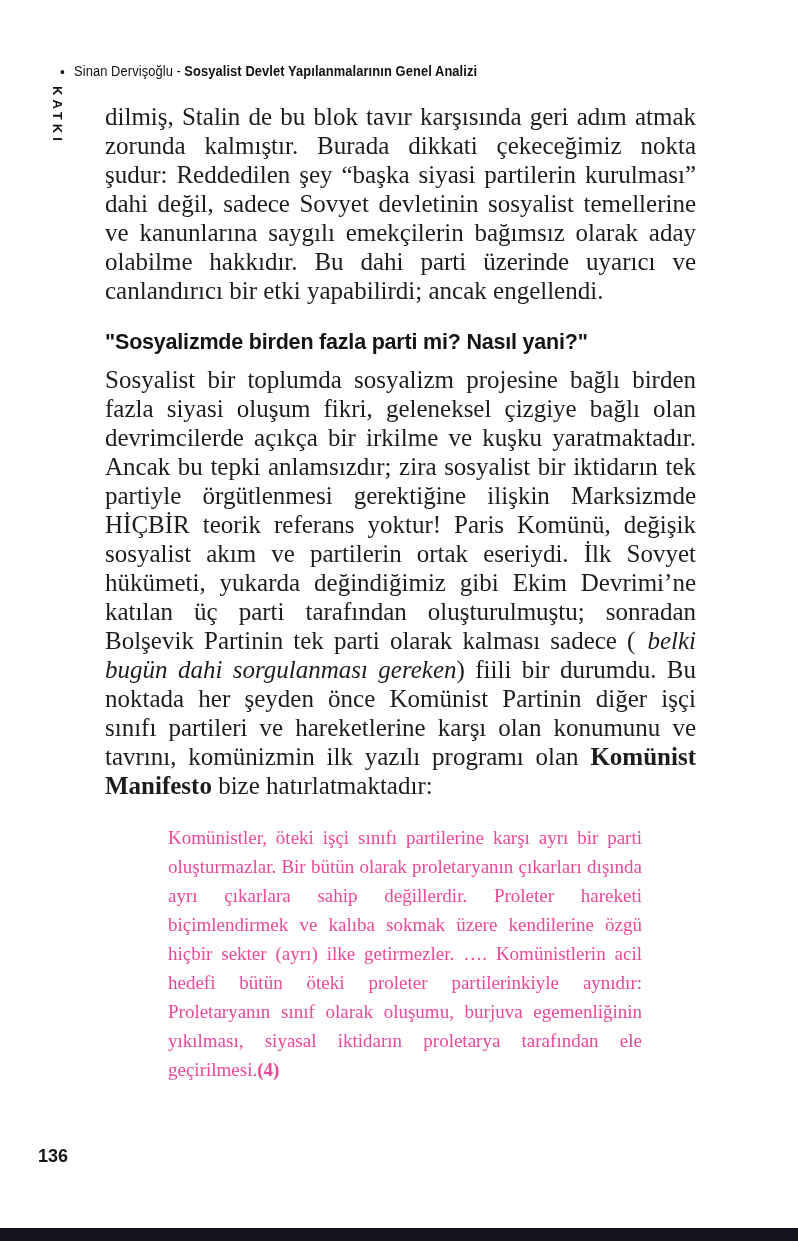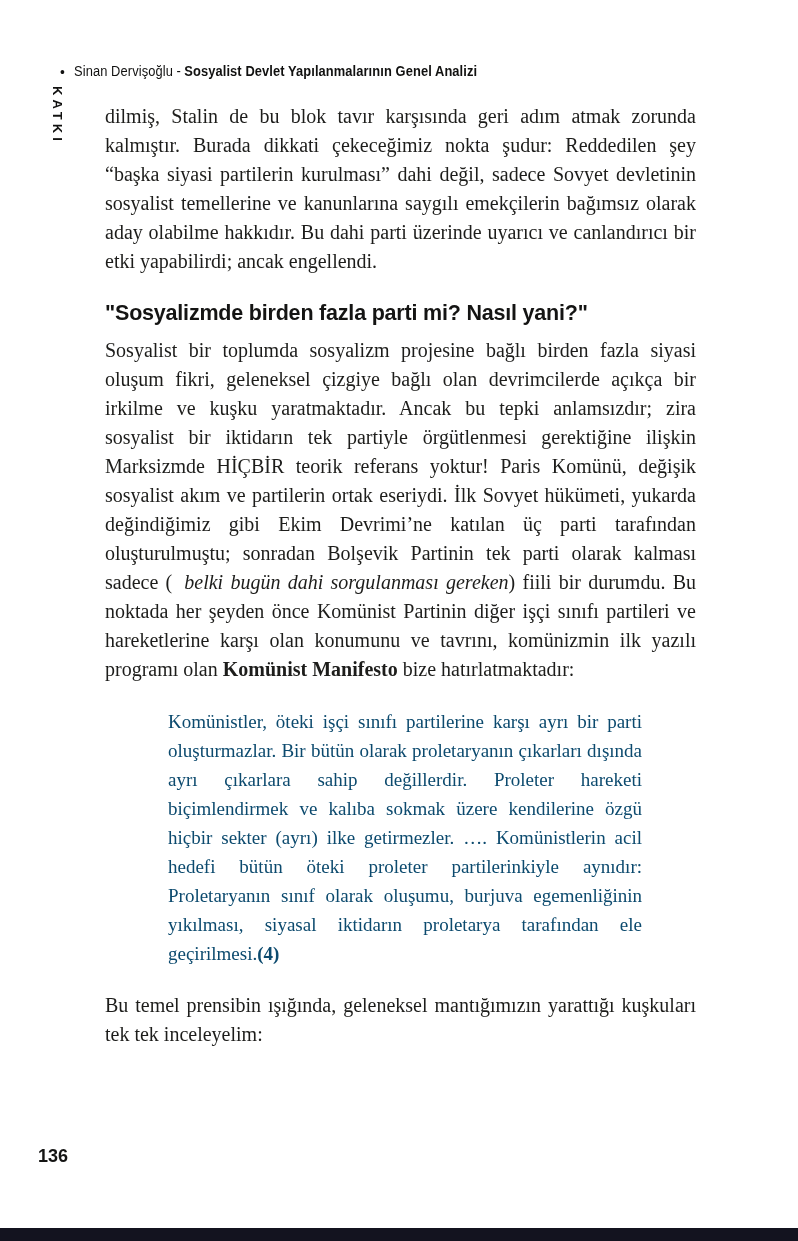--- a/index.html
+++ b/index.html
@@ -50,41 +50,41 @@
   }
 
   
   .content {
     position: absolute;
     left: 105px;
     top: 102px;
     width: 591px;
   }
   .para {
-    font-size: 20px;
+    font-size: 25px;
     line-height: 29px;
     text-align: justify;
     color: #1d1d1b;
   }
   .section-heading {
     font-family: "Liberation Sans", sans-serif;
     font-weight: 700;
     font-size: 21.5px;
     letter-spacing: -0.2px;
     color: #141413;
     margin: 25px 0 10px 0;
     text-align: left;
   }
   .quote {
     margin: 23px 0 23px 63px;
     width: 474px;
     font-size: 19px;
     line-height: 29px;
     text-align: justify;
-    color: #0c4a6e;
+    color: #ec4899;
   }
   .closing { margin-top: 23px; }
 
   .run-italic { font-style: italic; margin-left: 12px; }
   .run-bold { font-weight: 700; }
 
   
   .page-number {
     position: absolute;
     left: 38px;
@@ -115,20 +115,19 @@
 
   <main class="content">
     <p class="para">dilmiş, Stalin de bu blok tavır karşısında geri adım atmak zorunda kalmıştır. Burada dikkati çekeceğimiz nokta şudur: Reddedilen şey “başka siyasi partilerin kurulması” dahi değil, sadece Sovyet devletinin sosyalist temellerine ve kanunlarına saygılı emekçilerin bağımsız olarak aday olabilme hakkıdır. Bu dahi parti üzerinde uyarıcı ve canlandırıcı bir etki yapabilirdi; ancak engellendi.</p>
 
     <h2 class="section-heading">"Sosyalizmde birden fazla parti mi? Nasıl yani?"</h2>
 
     <p class="para"><span>Sosyalist bir toplumda sosyalizm projesine bağlı birden fazla siyasi oluşum fikri, geleneksel çizgiye bağlı olan devrimcilerde açıkça bir irkilme ve kuşku yaratmaktadır. Ancak bu tepki anlamsızdır; zira sosyalist bir iktidarın tek partiyle örgütlenmesi gerektiğine ilişkin Marksizmde HİÇBİR teorik referans yoktur! Paris Komünü, değişik sosyalist akım ve partilerin ortak eseriydi. İlk Sovyet hükümeti, yukarda değindiğimiz gibi Ekim Devrimi’ne katılan üç parti tarafından oluşturulmuştu; sonradan Bolşevik Partinin tek parti olarak kalması sadece (</span><span class="run-italic">belki bugün dahi sorgulanması gereken</span><span>) fiili bir durumdu. Bu noktada her şeyden önce Komünist Partinin diğer işçi sınıfı partileri ve hareketlerine karşı olan konumunu ve tavrını, komünizmin ilk yazılı programı olan </span><span class="run-bold">Komünist Manifesto</span><span> bize hatırlatmaktadır:</span></p>
 
     <blockquote class="quote"><span>Komünistler, öteki işçi sınıfı partilerine karşı ayrı bir parti oluşturmazlar. Bir bütün olarak proletaryanın çıkarları dışında ayrı çıkarlara sahip değillerdir. Proleter hareketi biçimlendirmek ve kalıba sokmak üzere kendilerine özgü hiçbir sekter (ayrı) ilke getirmezler. …. Komünistlerin acil hedefi bütün öteki proleter partilerinkiyle aynıdır: Proletaryanın sınıf olarak oluşumu, burjuva egemenliğinin yıkılması, siyasal iktidarın proletarya tarafından ele geçirilmesi.</span><span class="run-bold">(4)</span></blockquote>
 
-    <p class="para closing">Bu temel prensibin ışığında, geleneksel mantığımızın yarattığı kuşkuları tek tek inceleyelim:</p>
   </main>
 
   <div class="page-number">136</div>
 
   <div class="bottom-bar" style="background: rgb(19, 19, 31);"></div>
 
 </div>
 
 </body></html>

